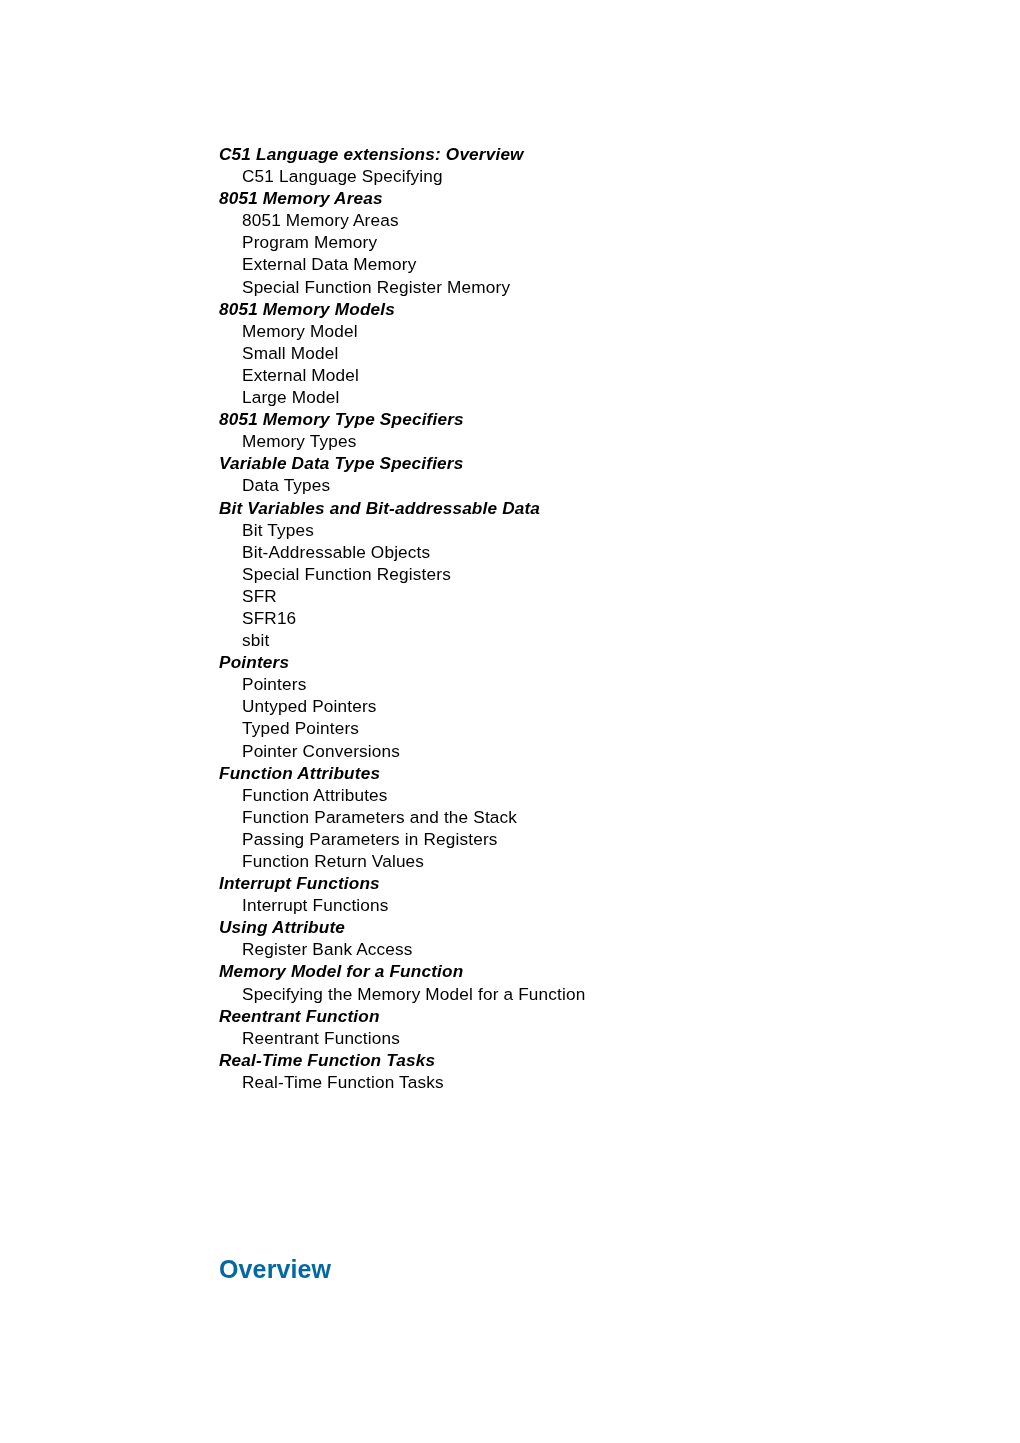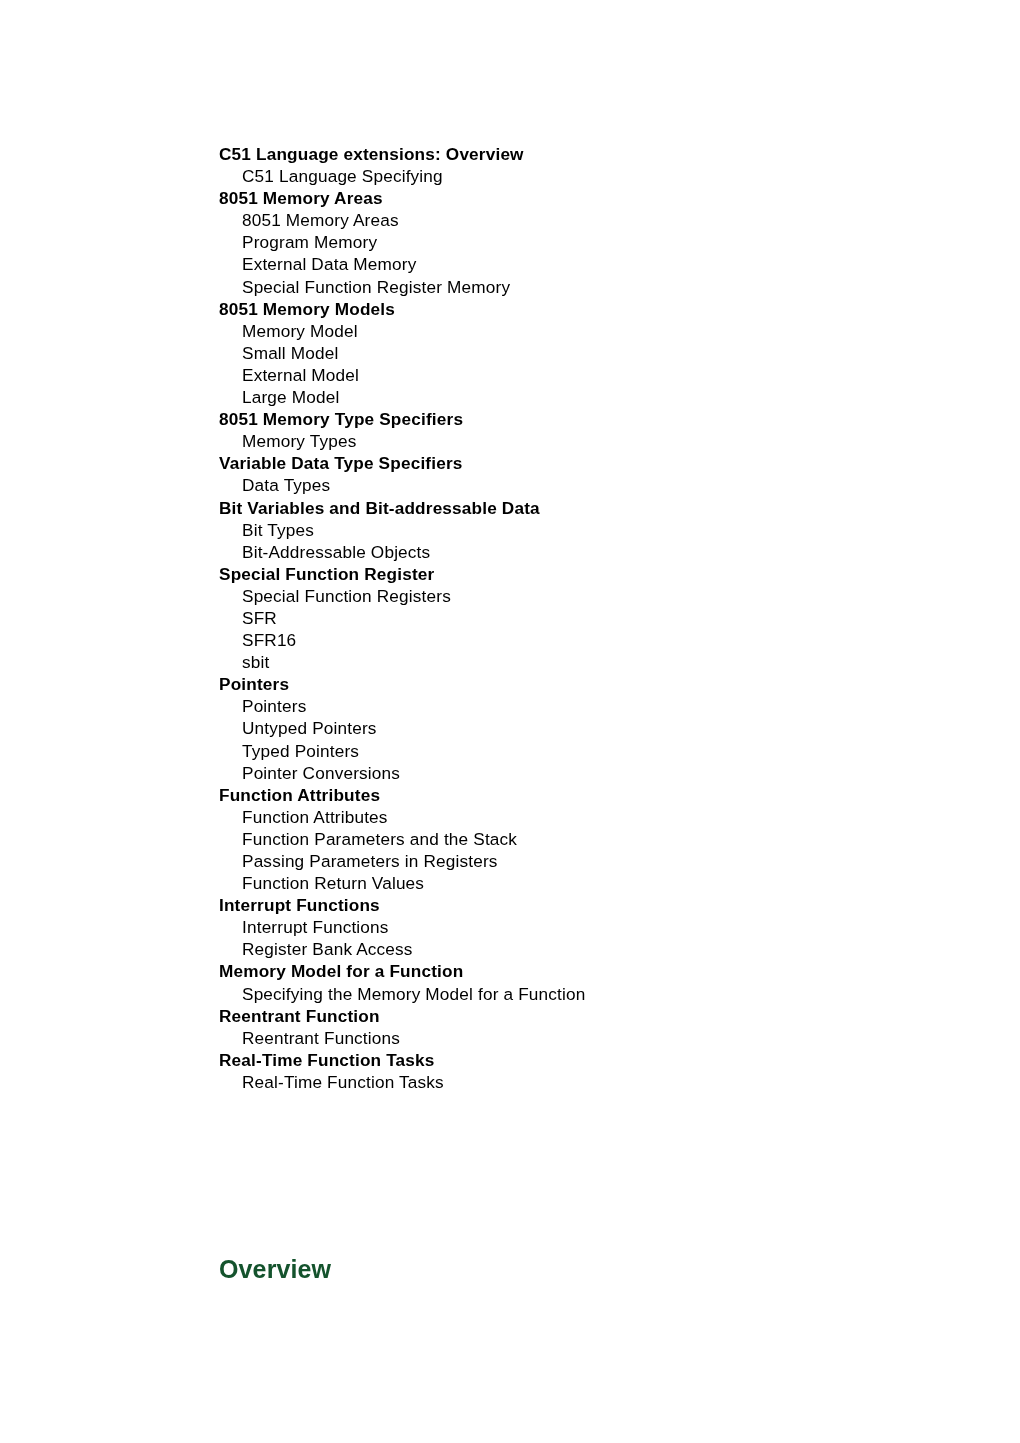--- a/index.html
+++ b/index.html
@@ -34,36 +34,37 @@
   .toc-line {
     font-size: 17.2px;
     line-height: 22.1px;
     white-space: nowrap;
     letter-spacing: 0.01em;
     color: #000000;
   }
   .toc-line.level-1 {
     font-weight: bold;
     margin-left: 0px;
+    font-style: italic;
   }
   .toc-line.level-2 {
     font-weight: normal;
     margin-left: 23px;
   }
   
   .chapter-heading {
     position: absolute;
     left: 219px;
     top: 1254px;
     font-size: 25px;
     line-height: 30px;
     font-weight: bold;
     letter-spacing: 0.005em;
     white-space: nowrap;
-    color: #14532d;
+    color: #0369a1;
   }
 </style>
 </head>
 <body>
 
 <div class="page">
 
   <div class="toc">
       <div class="toc-line level-1">C51 Language extensions: Overview</div>
       <div class="toc-line level-2">C51 Language Specifying</div>
@@ -77,37 +78,37 @@
       <div class="toc-line level-2">Small Model</div>
       <div class="toc-line level-2">External Model</div>
       <div class="toc-line level-2">Large Model</div>
       <div class="toc-line level-1">8051 Memory Type Specifiers</div>
       <div class="toc-line level-2">Memory Types</div>
       <div class="toc-line level-1">Variable Data Type Specifiers</div>
       <div class="toc-line level-2">Data Types</div>
       <div class="toc-line level-1">Bit Variables and Bit-addressable Data</div>
       <div class="toc-line level-2">Bit Types</div>
       <div class="toc-line level-2">Bit-Addressable Objects</div>
-      <div class="toc-line level-1">Special Function Register</div>
       <div class="toc-line level-2">Special Function Registers</div>
       <div class="toc-line level-2">SFR</div>
       <div class="toc-line level-2">SFR16</div>
       <div class="toc-line level-2">sbit</div>
       <div class="toc-line level-1">Pointers</div>
       <div class="toc-line level-2">Pointers</div>
       <div class="toc-line level-2">Untyped Pointers</div>
       <div class="toc-line level-2">Typed Pointers</div>
       <div class="toc-line level-2">Pointer Conversions</div>
       <div class="toc-line level-1">Function Attributes</div>
       <div class="toc-line level-2">Function Attributes</div>
       <div class="toc-line level-2">Function Parameters and the Stack</div>
       <div class="toc-line level-2">Passing Parameters in Registers</div>
       <div class="toc-line level-2">Function Return Values</div>
       <div class="toc-line level-1">Interrupt Functions</div>
       <div class="toc-line level-2">Interrupt Functions</div>
+      <div class="toc-line level-1">Using Attribute</div>
       <div class="toc-line level-2">Register Bank Access</div>
       <div class="toc-line level-1">Memory Model for a Function</div>
       <div class="toc-line level-2">Specifying the Memory Model for a Function</div>
       <div class="toc-line level-1">Reentrant Function</div>
       <div class="toc-line level-2">Reentrant Functions</div>
       <div class="toc-line level-1">Real-Time Function Tasks</div>
       <div class="toc-line level-2">Real-Time Function Tasks</div>
     </div>
 
   <div class="chapter-heading">Overview</div>

